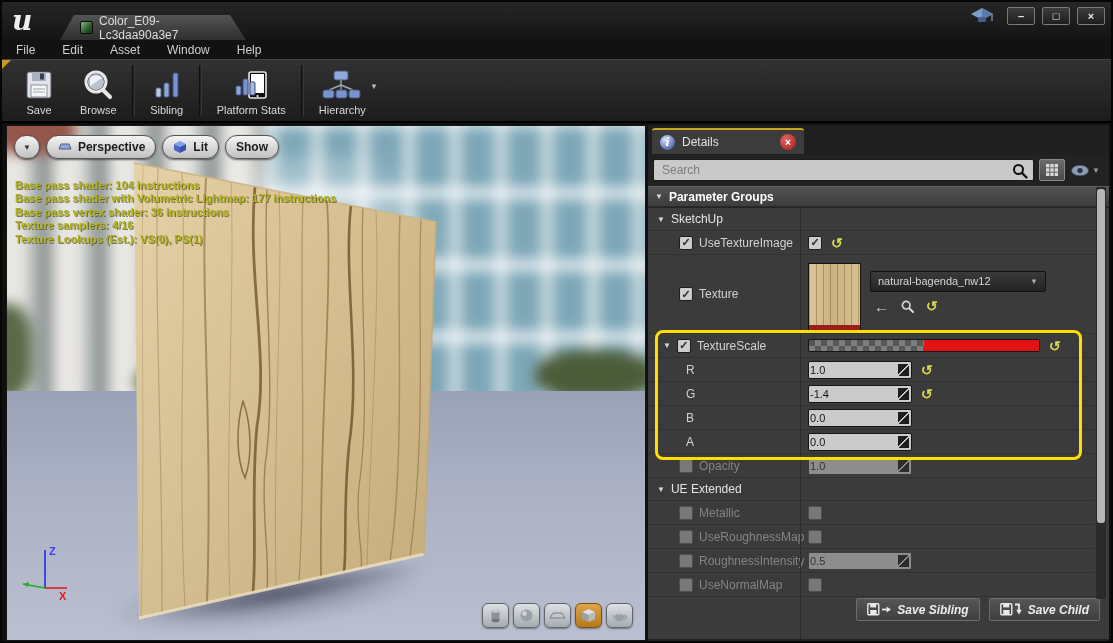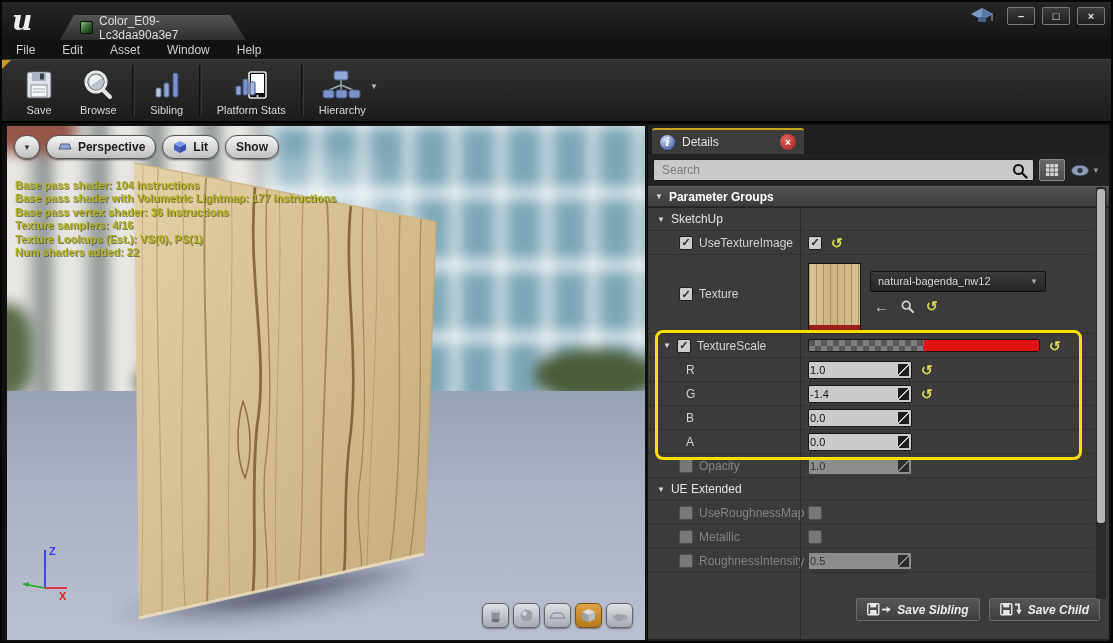--- a/index.html
+++ b/index.html
@@ -332,21 +332,20 @@
         <span>Show</span>
       </div>
     </div>
 
     <div class="vp-stats">
       <div>Base pass shader: 104 instructions</div>
       <div>Base pass shader with Volumetric Lightmap: 177 instructions</div>
       <div>Base pass vertex shader: 36 instructions</div>
       <div>Texture samplers: 4/16</div>
       <div>Texture Lookups (Est.): VS(0), PS(1)</div>
-      <div>Num shaders added: 22</div>
     </div>
 
     <svg class="vp-axis" width="70" height="70" viewBox="0 0 70 70">
       <line x1="30" y1="50" x2="30" y2="12" stroke="#2828e8" stroke-width="1.6"></line>
       <line x1="30" y1="50" x2="52" y2="50" stroke="#e02020" stroke-width="1.6"></line>
       <line x1="30" y1="50" x2="8" y2="46" stroke="#20b020" stroke-width="1.6"></line>
       <polygon points="8,46 14,44 13,49" fill="#20b020"></polygon>
       <text x="34" y="17" fill="#3a3aff" font-size="11" font-weight="bold" font-family="Liberation Sans, sans-serif">Z</text>
       <text x="44" y="62" fill="#e02020" font-size="11" font-weight="bold" font-family="Liberation Sans, sans-serif">X</text>
     </svg>
@@ -556,46 +555,55 @@
         <div class="row sect">
           <div class="lbl">
             <span class="exp">▼</span>
             <span>UE Extended</span>
           </div>
         </div>
 
         <div class="row disabled">
           <div class="lbl">
             <span class="cb off" style="margin-left:31px;"></span>
+            <span>Metallic</span>
+          </div>
+          <div class="val">
+              <span class="cb off"></span>
+            </div>
+        </div>
+        <div class="row disabled">
+          <div class="lbl">
+            <span class="cb off" style="margin-left:31px;"></span>
             <span>UseRoughnessMap</span>
-          </div>
-          <div class="val">
-              <span class="cb off"></span>
-            </div>
-        </div>
-        <div class="row disabled">
-          <div class="lbl">
-            <span class="cb off" style="margin-left:31px;"></span>
-            <span>Metallic</span>
           </div>
           <div class="val">
               <span class="cb off"></span>
             </div>
         </div>
         <div class="row disabled">
           <div class="lbl">
             <span class="cb off" style="margin-left:31px;"></span>
             <span>RoughnessIntensity</span>
           </div>
           <div class="val">
             <div class="numbox">
               <span>0.5</span>
                 <span class="spin"></span>
             </div>
           </div>
+        </div>
+        <div class="row disabled">
+          <div class="lbl">
+            <span class="cb off" style="margin-left:31px;"></span>
+            <span>UseNormalMap</span>
+          </div>
+          <div class="val">
+              <span class="cb off"></span>
+            </div>
         </div>
       </div>
 
       <div class="col-div"></div>
       <div class="hl-box" style="border-color: rgb(255, 223, 0);"></div>
 
       <div class="dp-scroll">
         <div class="dp-thumb"></div>
       </div>
 

